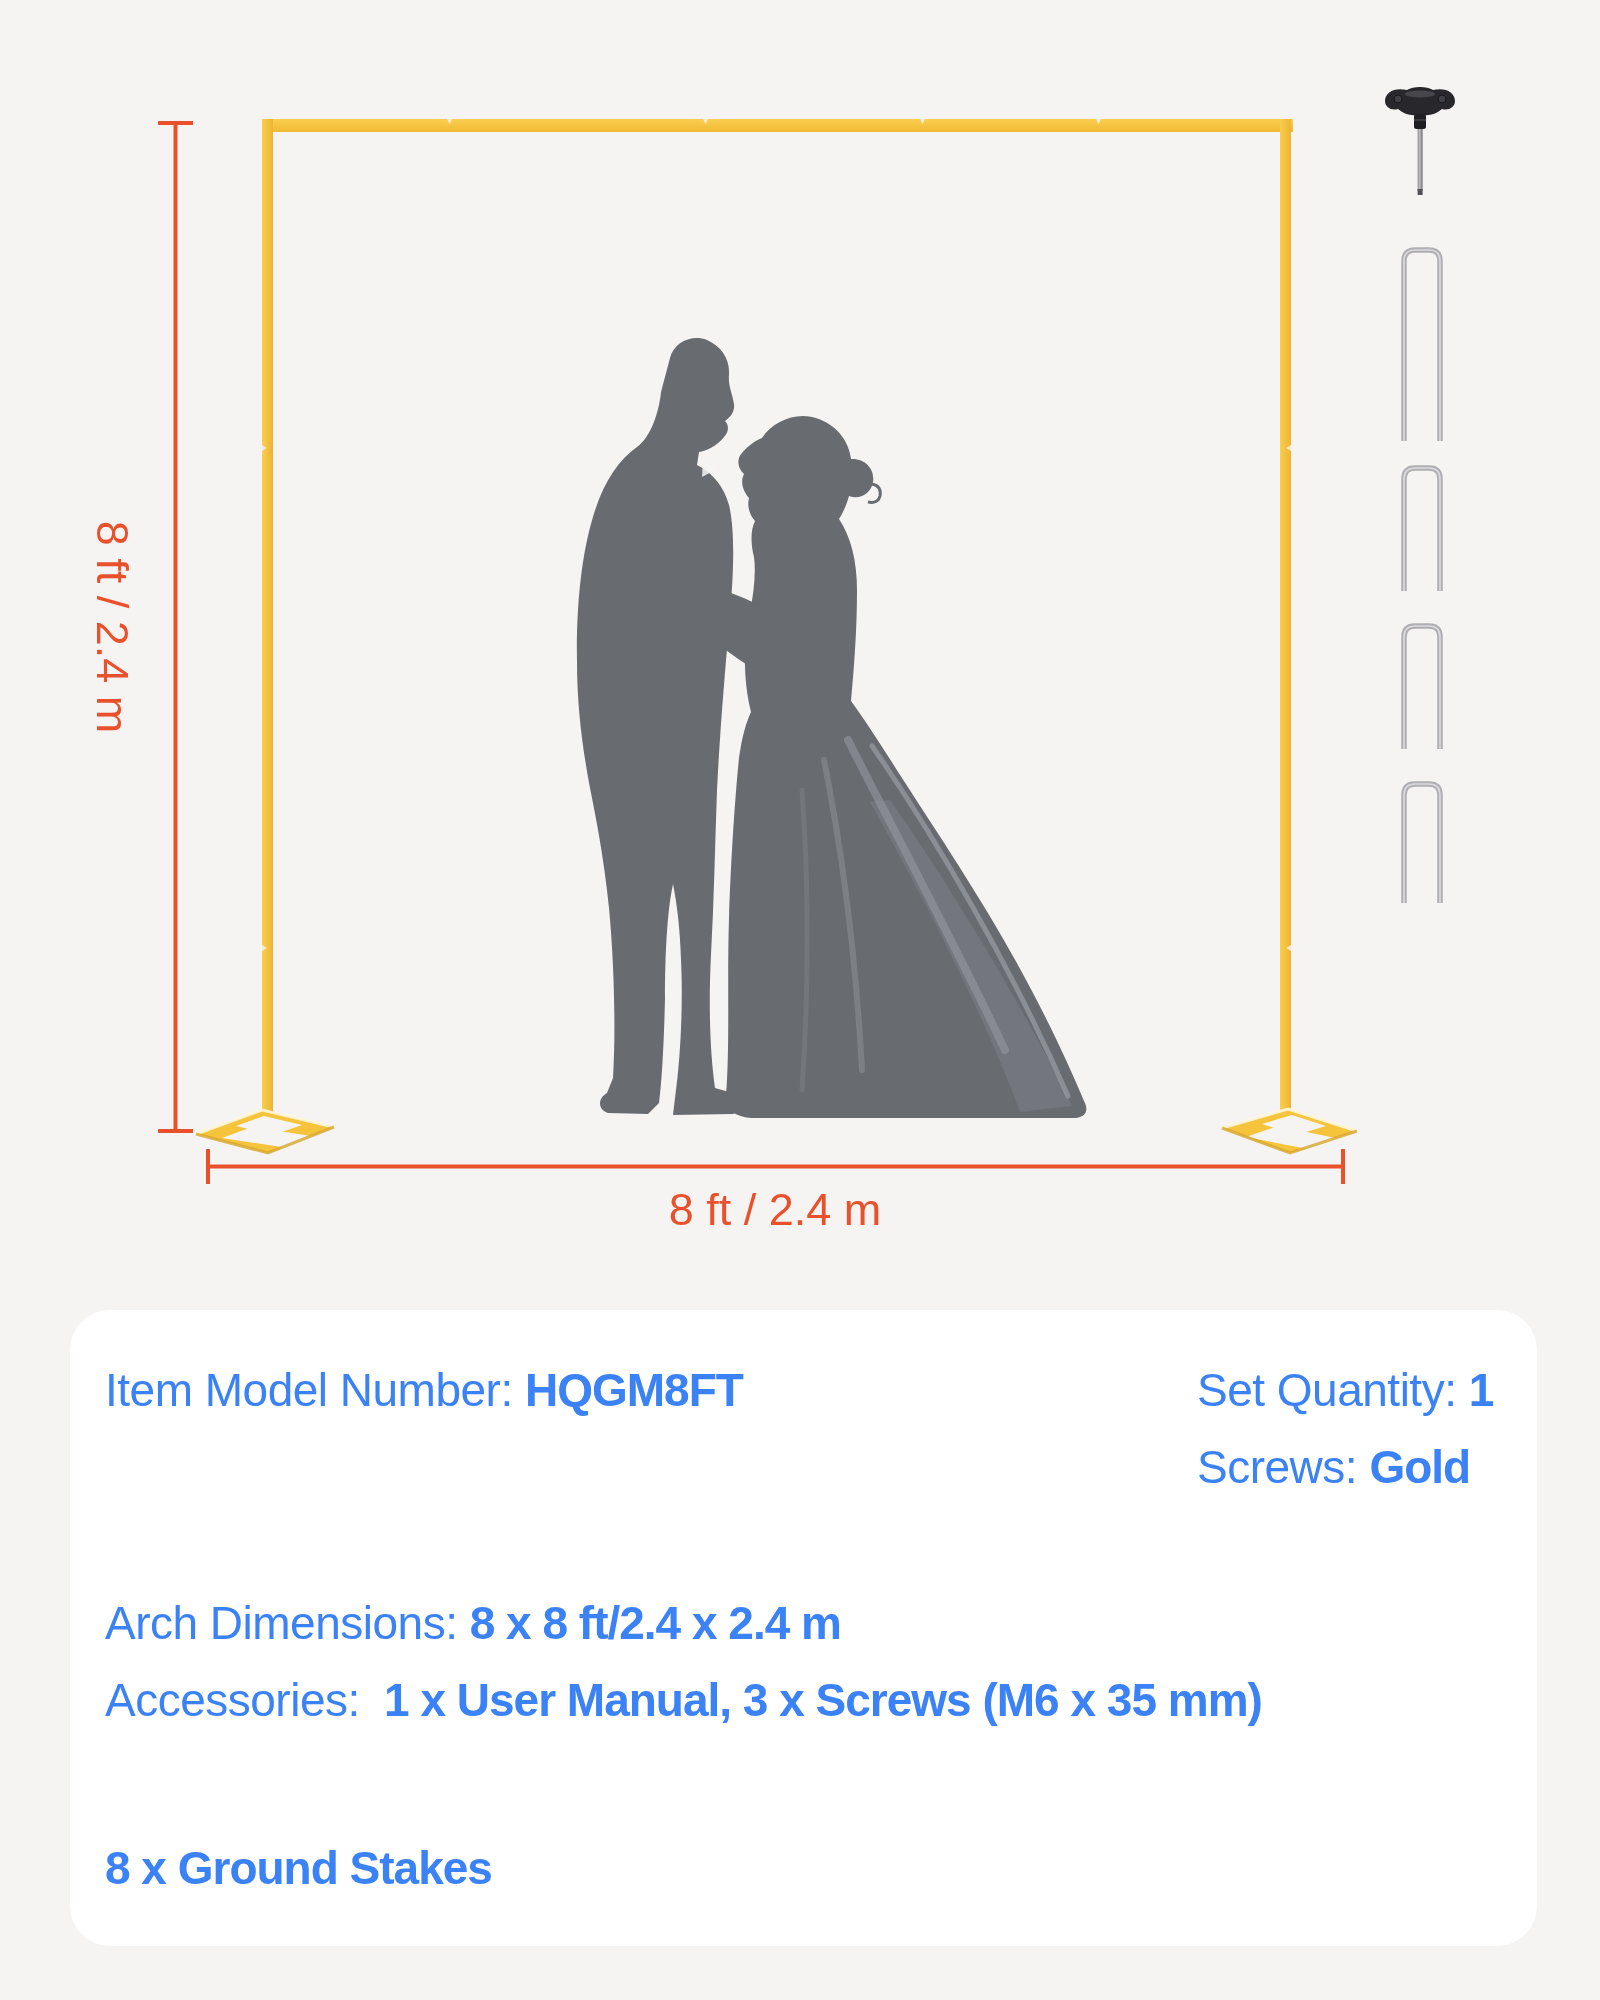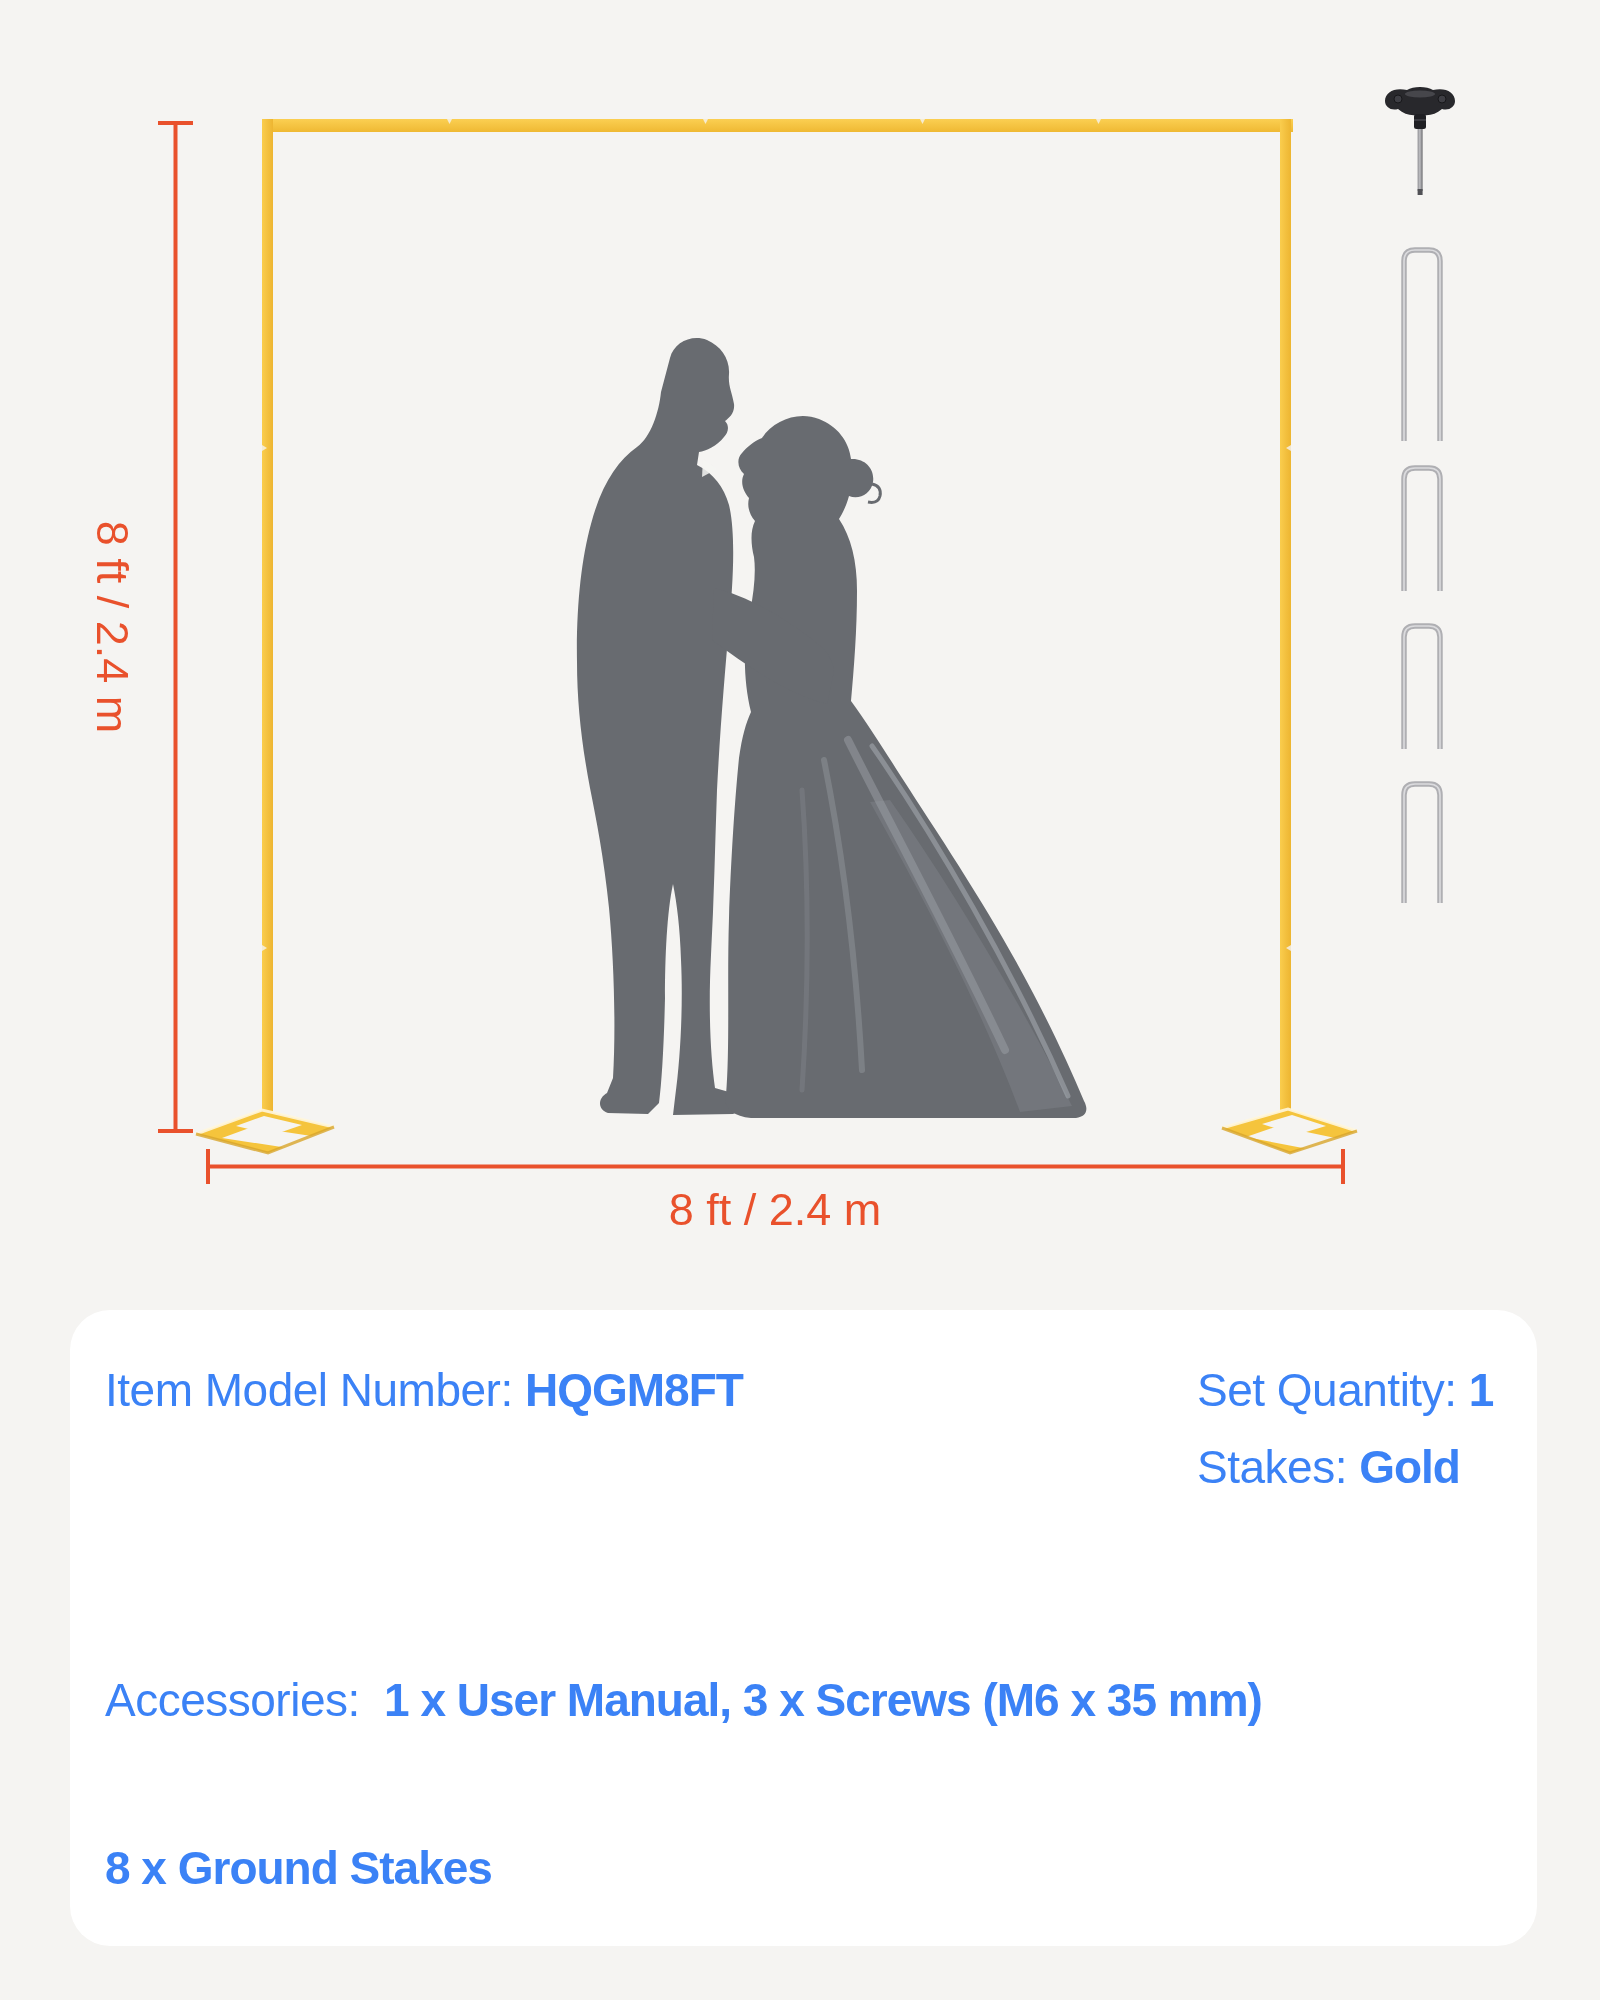--- a/index.html
+++ b/index.html
@@ -141,17 +141,18 @@
     <path d="M4 124 L4 16 Q4 5 15 5 L29 5 Q40 5 40 16 L40 124" fill="none" stroke="#AFAFB3" stroke-width="5.5"></path>
     <path d="M4 124 L4 16 Q4 5 15 5 L29 5 Q40 5 40 16 L40 124" fill="none" stroke="#DBDBDE" stroke-width="1.6"></path>
   </g>
 </svg>
 
 <div class="dim-label vertical">8 ft / 2.4 m</div>
 <div class="dim-label horizontal">8 ft / 2.4 m</div>
 
 <div class="spec-panel">
   <div class="spec-line r0"><span class="lbl">Item Model Number: </span><span class="val">HQGM8FT</span></div>
+  <div class="spec-line r3"><span class="lbl">Arch Dimensions: </span><span class="val">8 x 8 ft/2.4 x 2.4 m</span></div>
   <div class="spec-line r4"><span class="lbl">Accessories: </span><span class="val gap">1 x User Manual, 3 x Screws (M6 x 35 mm)</span></div>
   <div class="spec-line r6"><span class="lbl"></span><span class="val">8 x Ground Stakes</span></div>
   <div class="spec-line r0 rr"><span class="lbl">Set Quantity: </span><span class="val">1</span></div>
-  <div class="spec-line r1 rr"><span class="lbl">Stakes: </span><span class="val">Gold</span></div>
+  <div class="spec-line r1 rr"><span class="lbl">Screws: </span><span class="val">Gold</span></div>
 </div>
 
 </body></html>

